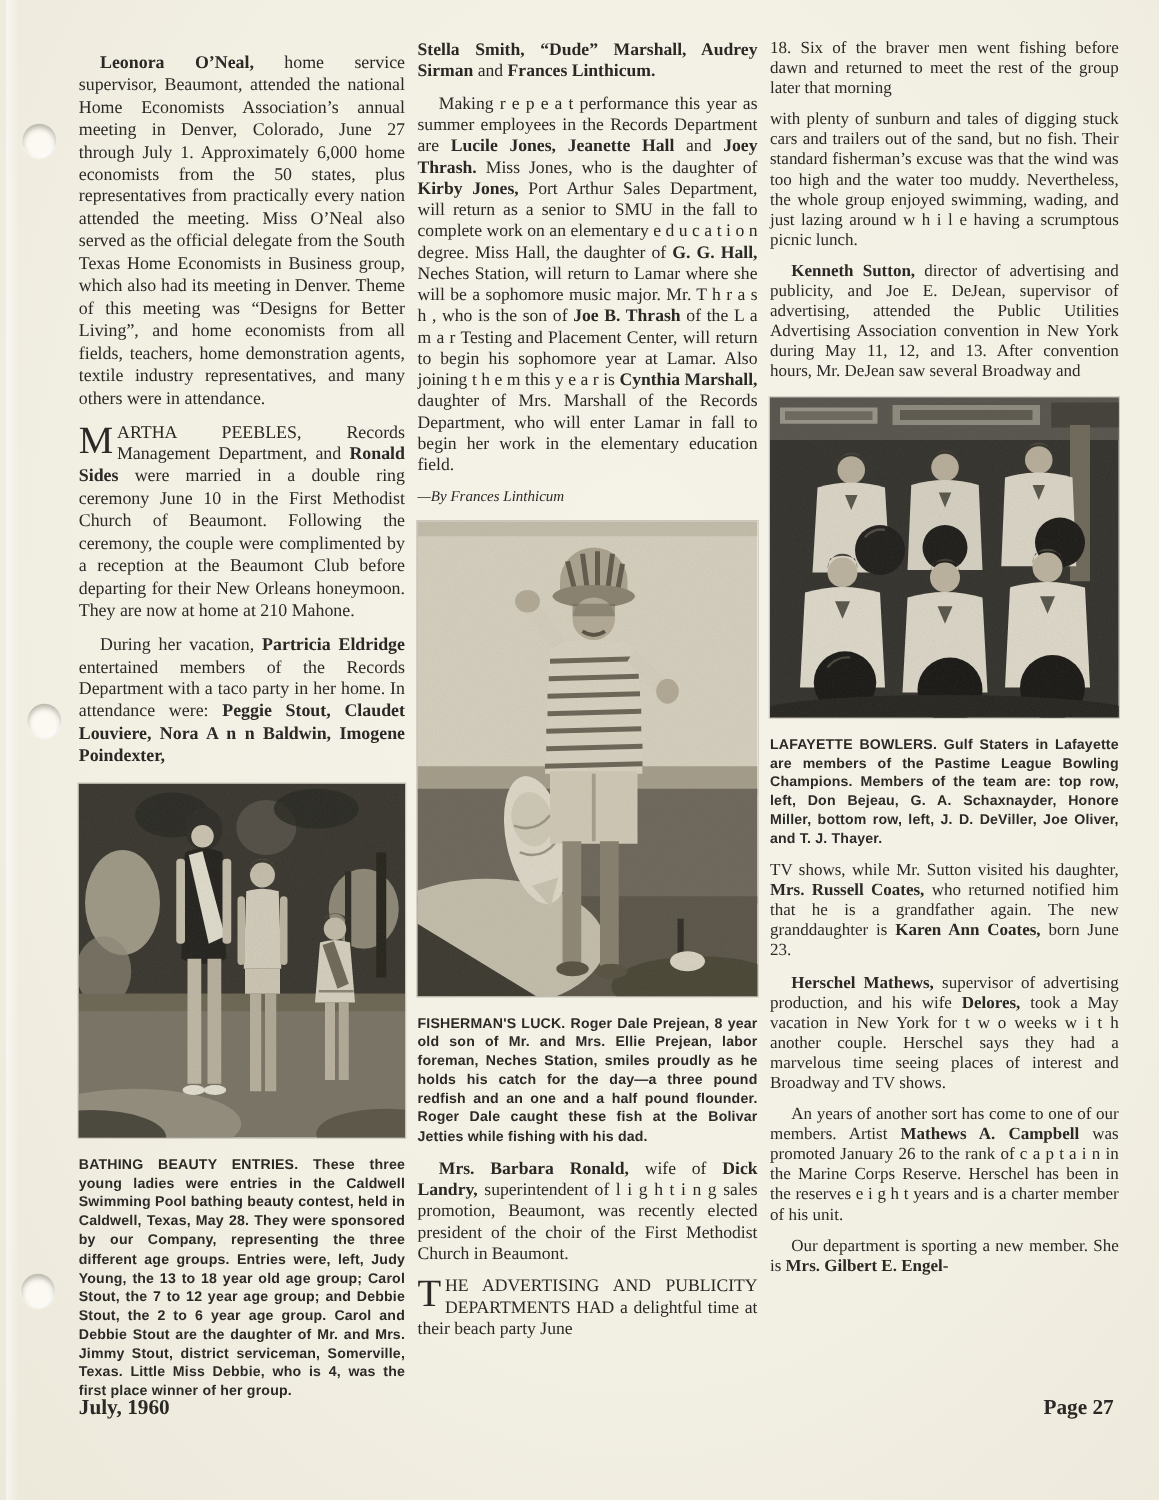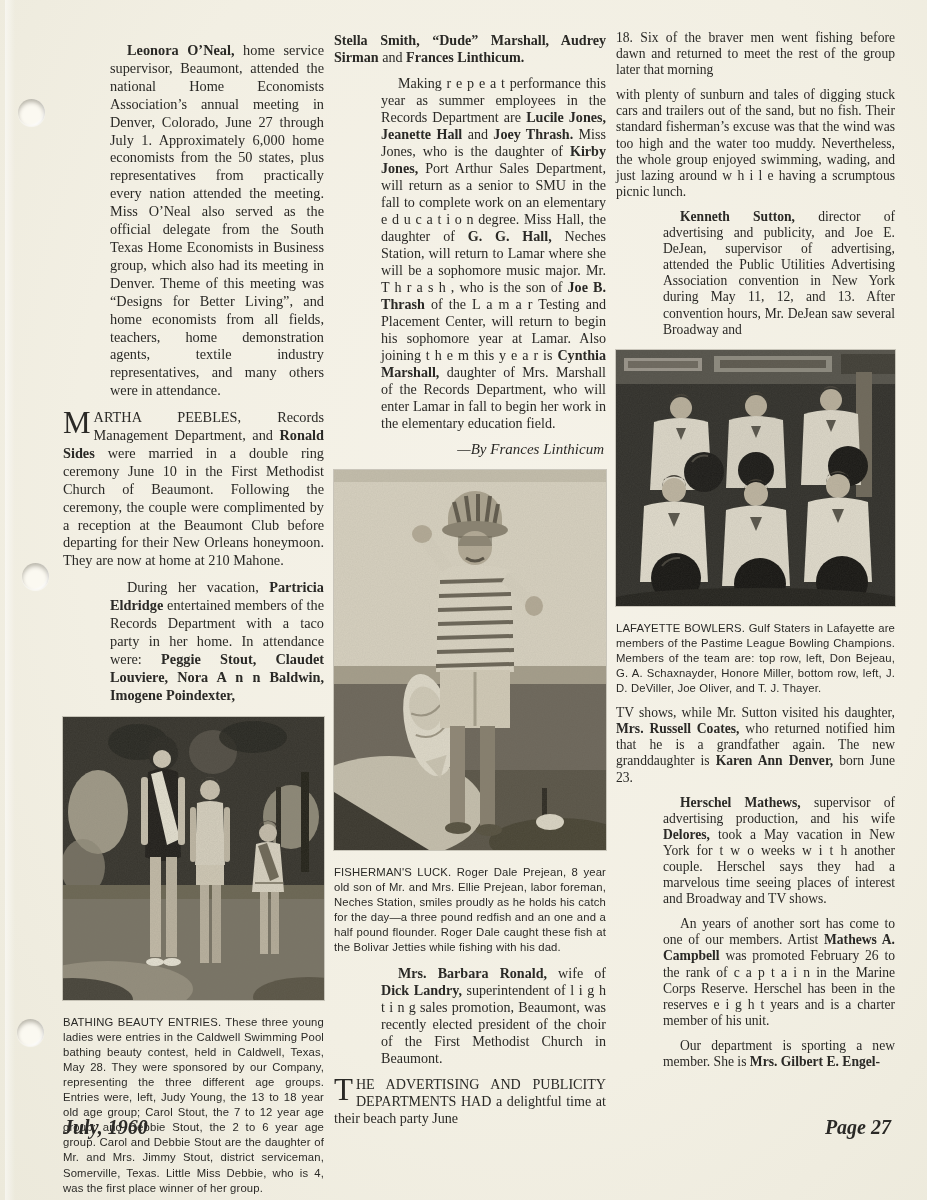--- a/index.html
+++ b/index.html
@@ -22,41 +22,41 @@
 
   .col { position:absolute; }
   .col-left   { left:63px;  top:42px; width:261px; }
   .col-middle { left:334px; top:32px; width:272px; }
   .col-right  { left:616px; top:30px; width:279px; }
 
   .body-para { margin:0 0 9px 0; text-align:justify; }
   .col-left   .body-para { font-size:14.3px; line-height:17.9px; }
   .col-middle .body-para { font-size:14.1px; line-height:17px; }
   .col-right  .body-para { font-size:13.6px; line-height:16.1px; }
-  .indent { text-indent:17px;margin-left:47px; }
+  .indent { text-indent:17px; }
   b { font-weight:bold; }
 
   .dropcap { float:left; font-size:31px; line-height:26px; padding:1px 3px 0 0; }
 
-  .byline { text-align:right; font-style:italic; font-size:15px; margin:4px 2px 12px 0; }
+  .byline { text-align:left; font-style:italic; font-size:12px; margin:4px 2px 12px 0; }
 
   figure { margin:12px 0 0 0; padding:0; line-height:0; }
   figure svg { display:block; }
   .photo-frame { box-shadow:0 0 0 1px rgba(70,66,55,.25); }
 
   .caption {
     font-family:"Liberation Sans", sans-serif;
-    font-weight:normal; font-size:11.3px; line-height:15.1px;
+    font-weight:bold; font-size:11.3px; line-height:15.1px;
     text-align:justify; letter-spacing:.15px;
     margin:15px 0 9px 0; color:#2b2a27;
   }
 
   .footer { position:absolute; left:63px; right:36px; top:1116px;
     display:flex; justify-content:space-between;
-    font-weight:bold; font-style:italic; font-size:20px; }
+    font-weight:bold; font-size:17px; }
 </style>
 </head>
 <body>
 
 <div class="page">
   <div class="edge-highlight"></div>
   <div class="punch-hole hole-1"></div>
   <div class="punch-hole hole-2"></div>
   <div class="punch-hole hole-3"></div>
 
@@ -260,23 +260,23 @@
           <polygon points="216,159 228,159 222,173" fill="#57544a"></polygon>
           <circle cx="226" cy="232" r="26" fill="#171613"></circle>
         </g>
         <ellipse cx="140" cy="252" rx="150" ry="14" fill="#24231e"></ellipse>
         <rect width="279" height="256" filter="url(#grain3)"></rect>
       </svg>
     </figure>
 
     <p class="caption">LAFAYETTE BOWLERS. Gulf Staters in Lafayette are members of the Pastime League Bowling Champions. Members of the team are: top row, left, Don Bejeau, G. A. Schaxnayder, Honore Miller, bottom row, left, J. D. DeViller, Joe Oliver, and T. J. Thayer.</p>
     <div>
-        <p class="body-para"><span>TV shows, while Mr. Sutton visited his daughter, </span><b>Mrs. Russell Coates,</b><span> who returned notified him that he is a grandfather again.  The new granddaughter is </span><b>Karen Ann Denver,</b><span> born June 23.</span></p>
+        <p class="body-para"><span>TV shows, while Mr. Sutton visited his daughter, </span><b>Mrs. Russell Coates,</b><span> who returned notified him that he is a grandfather again.  The new granddaughter is </span><b>Karen Ann Coates,</b><span> born June 23.</span></p>
         <p class="body-para indent"><b>Herschel Mathews,</b><span> supervisor of advertising production, and his wife </span><b>Delores,</b><span> took a May vacation in New York for t w o weeks w i t h another couple.  Herschel says they had a marvelous time seeing places of interest and Broadway and TV shows.</span></p>
-        <p class="body-para indent"><span>An years of another sort has come to one of our members.  Artist </span><b>Mathews A. Campbell</b><span> was promoted February 26 to the rank of c a p t a i n in the Marine Corps Reserve.  Herschel has been in the reserves e i g h t years and is a charter member of his unit.</span></p>
+        <p class="body-para indent"><span>An years of another sort has come to one of our members.  Artist </span><b>Mathews A. Campbell</b><span> was promoted January 26 to the rank of c a p t a i n in the Marine Corps Reserve.  Herschel has been in the reserves e i g h t years and is a charter member of his unit.</span></p>
         <p class="body-para indent"><span>Our department is sporting a new member.  She is </span><b>Mrs. Gilbert E. Engel-</b></p>
       </div>
   </div>
 
   <div class="footer">
     <span>July, 1960</span>
     <span>Page 27</span>
   </div>
 </div>
 

